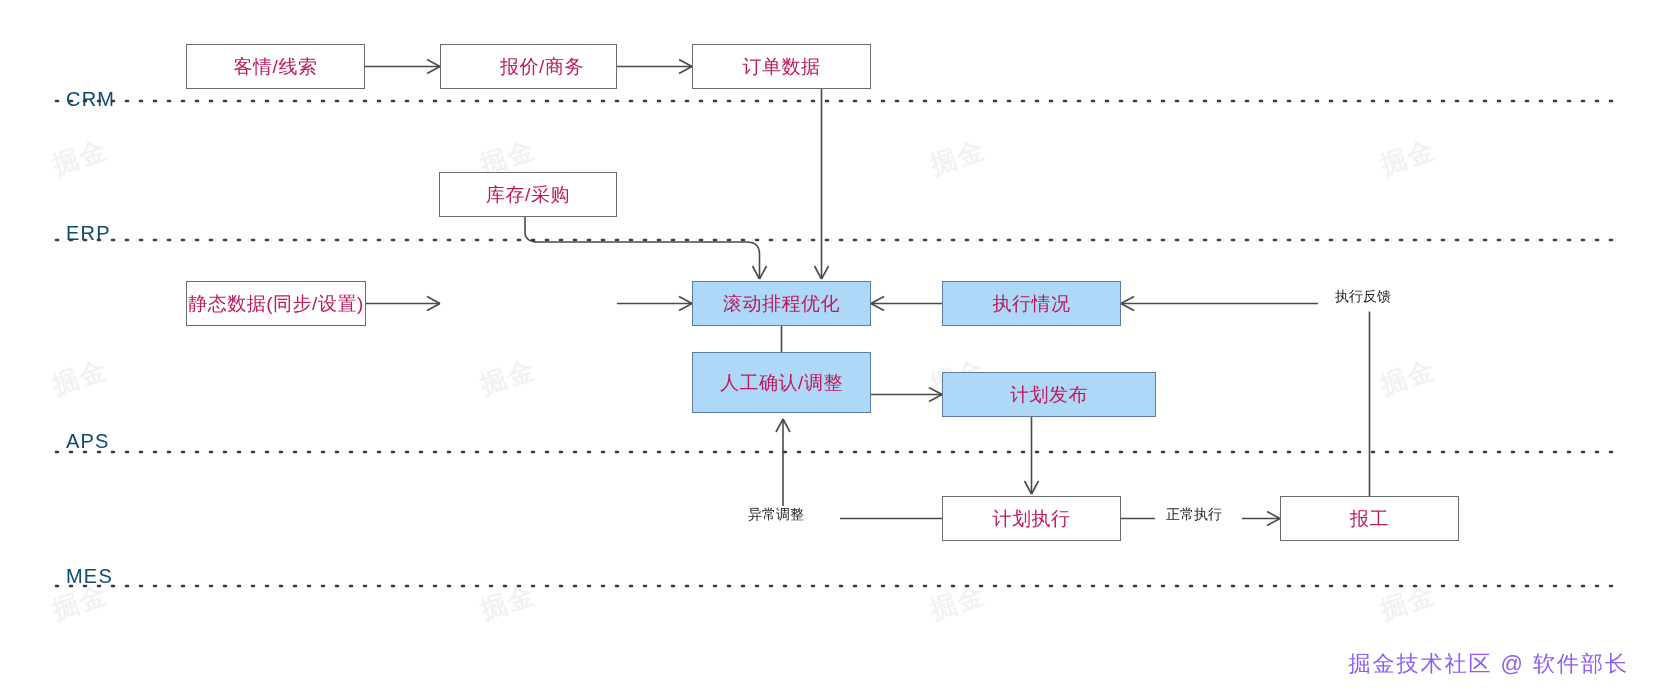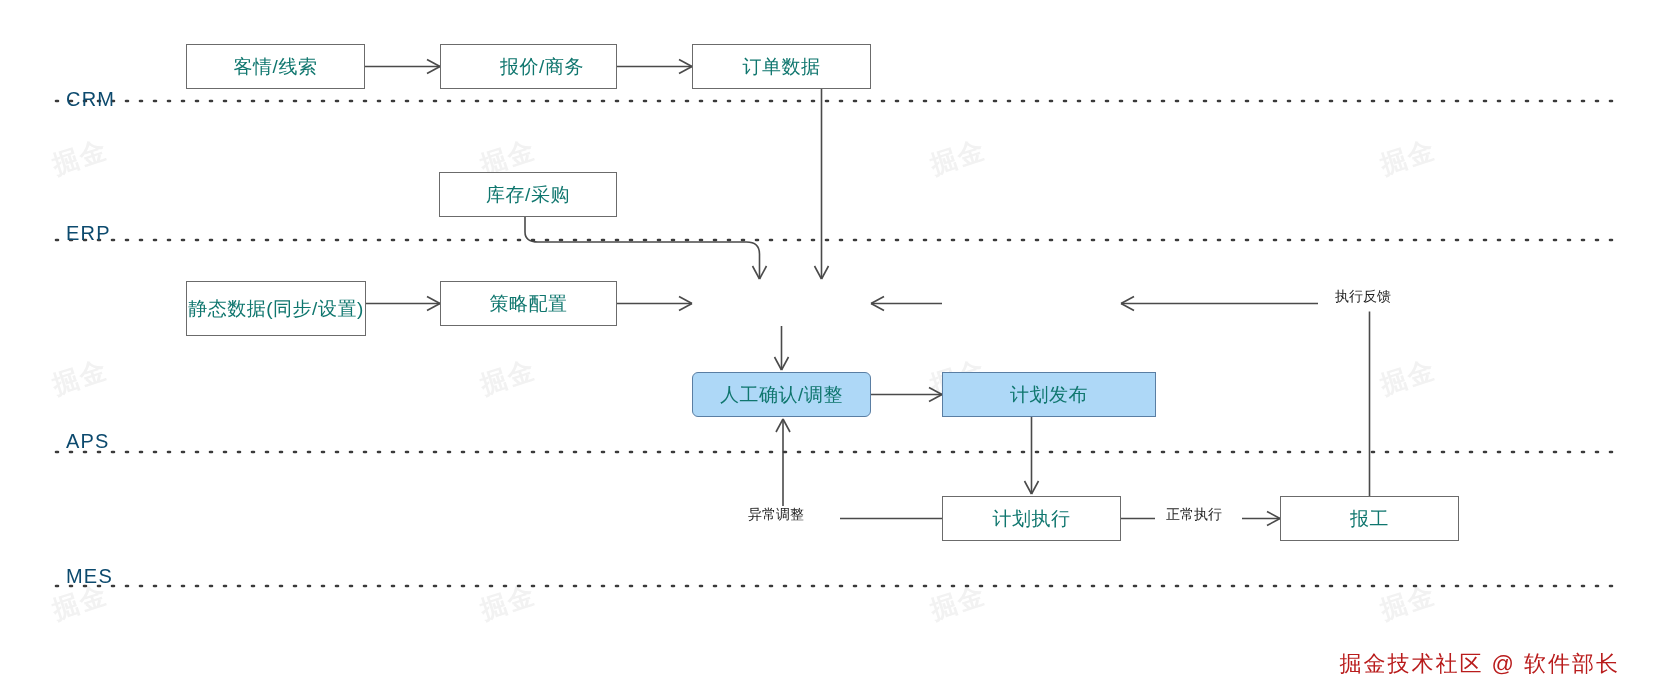--- a/index.html
+++ b/index.html
@@ -25,21 +25,21 @@
     pointer-events: none;
   }
   .node {
     position: absolute;
     box-sizing: border-box;
     display: flex;
     align-items: center;
     justify-content: center;
     border: 1.6px solid #6b6b6b;
     background: #ffffff;
-    color: #0f766e;
+    color: #be185d;
     font-size: 19px;
     letter-spacing: .5px;
     white-space: nowrap;
   }
   .node.blue {
     background: #aed8f7;
     border-color: #5a7ea3;
   }
   .lane-label {
     position: absolute;
@@ -61,24 +61,24 @@
     font-size: 26px;
     color: #f2f2f2;
     font-weight: 700;
     letter-spacing: 2px;
     transform: rotate(-18deg);
     user-select: none;
     white-space: nowrap;
   }
   .credit {
     position: absolute;
-    right: 52px;
+    right: 43px;
     bottom: 18px;
     font-size: 22px;
-    color: #b91c1c;
+    color: #8b5cf6;
     letter-spacing: 2px;
     white-space: nowrap;
   }
 </style>
 </head>
 <body>
 
 <div id="stage">
 
   <div class="watermark" style="left:52px;  top:140px;">掘金</div>
@@ -145,23 +145,24 @@
 
   <div class="lane-label" style="left: 66px; top: 88px;">CRM</div>
   <div class="lane-label" style="left: 66px; top: 222px;">ERP</div>
   <div class="lane-label" style="left: 66px; top: 430px;">APS</div>
   <div class="lane-label" style="left: 66px; top: 565px;">MES</div>
 
   <div class="node" style="left: 186px; top: 44px; width: 179px; height: 45px;">客情/线索</div>
   <div class="node" style="left: 440px; top: 44px; width: 177px; height: 45px; padding-left: 27px;">报价/商务</div>
   <div class="node" style="left: 692px; top: 44px; width: 179px; height: 45px;">订单数据</div>
   <div class="node" style="left: 439px; top: 153px; width: 178px; height: 45px; margin-top: 19px;">库存/采购</div>
-  <div class="node" style="left: 186px; top: 281px; width: 180px; height: 55px;">静态数据(同步/设置)</div>
-  <div class="node" style="left: 440px; top: 281px; width: 177px; height: 45px;">策略配置</div>
-  <div class="node blue" style="left: 692px; top: 372px; width: 179px; height: 45px; border-radius: 6px;">人工确认/调整</div>
+  <div class="node" style="left: 186px; top: 281px; width: 180px; height: 45px;">静态数据(同步/设置)</div>
+  <div class="node blue" style="left: 692px; top: 281px; width: 179px; height: 45px;">滚动排程优化</div>
+  <div class="node blue" style="left: 942px; top: 281px; width: 179px; height: 45px;">执行情况</div>
+  <div class="node blue" style="left: 692px; top: 352px; width: 179px; height: 61px;">人工确认/调整</div>
   <div class="node blue" style="left: 942px; top: 372px; width: 214px; height: 45px;">计划发布</div>
   <div class="node" style="left: 942px; top: 496px; width: 179px; height: 45px;">计划执行</div>
   <div class="node" style="left: 1280px; top: 496px; width: 179px; height: 45px;">报工</div>
 
   <div class="edge-label" style="left: 1331px; top: 288px;">执行反馈</div>
   <div class="edge-label" style="left: 744px; top: 506px;">异常调整</div>
   <div class="edge-label" style="left: 1162px; top: 506px;">正常执行</div>
 
   <div class="credit">掘金技术社区 @ 软件部长</div>
 </div>

